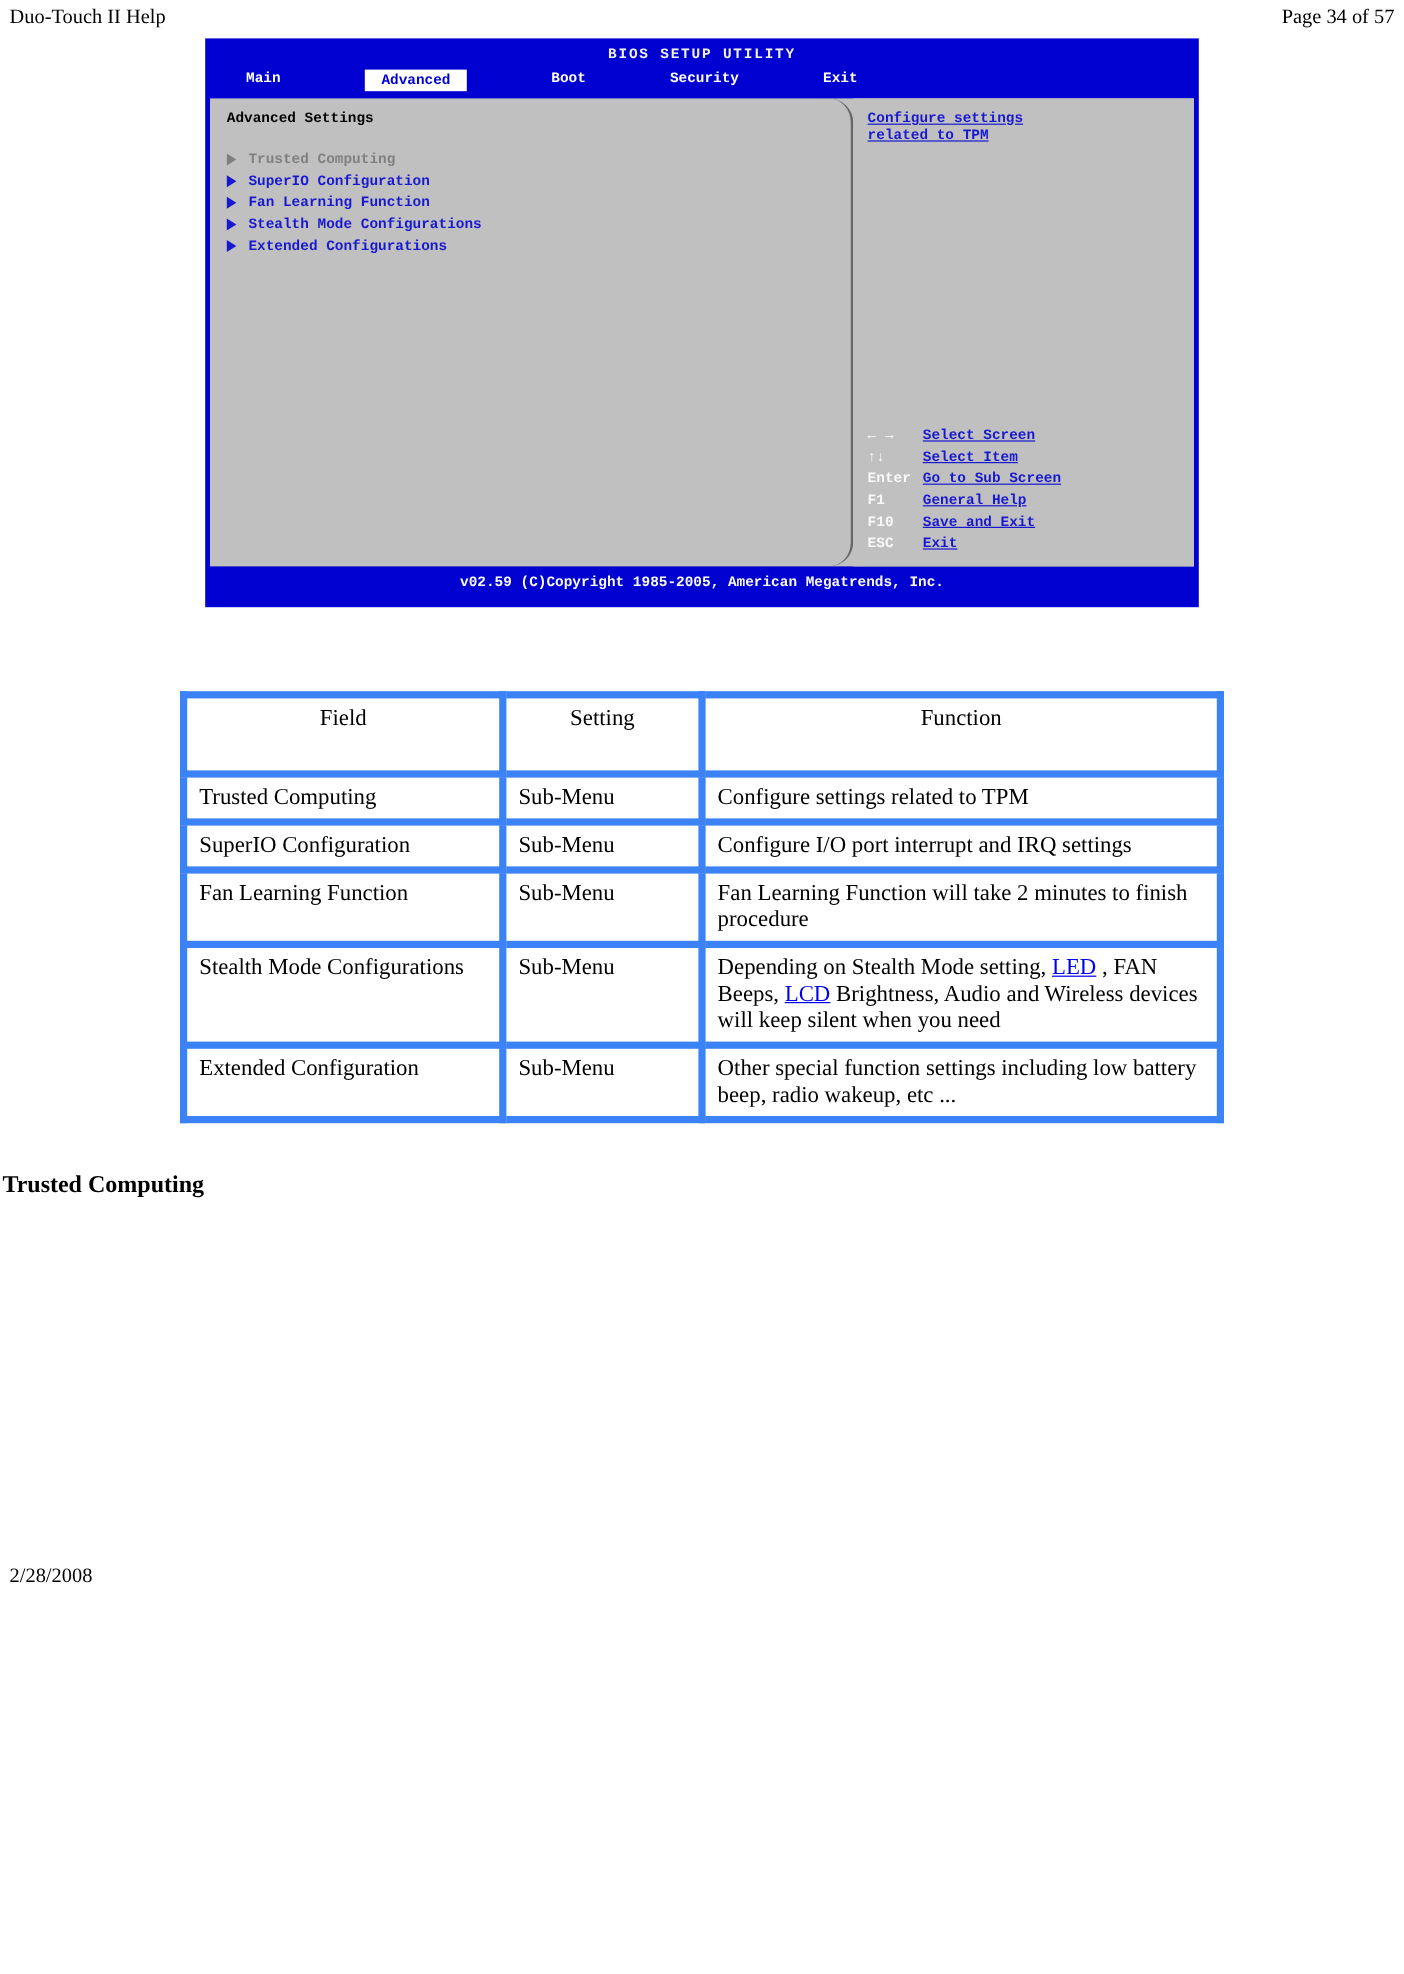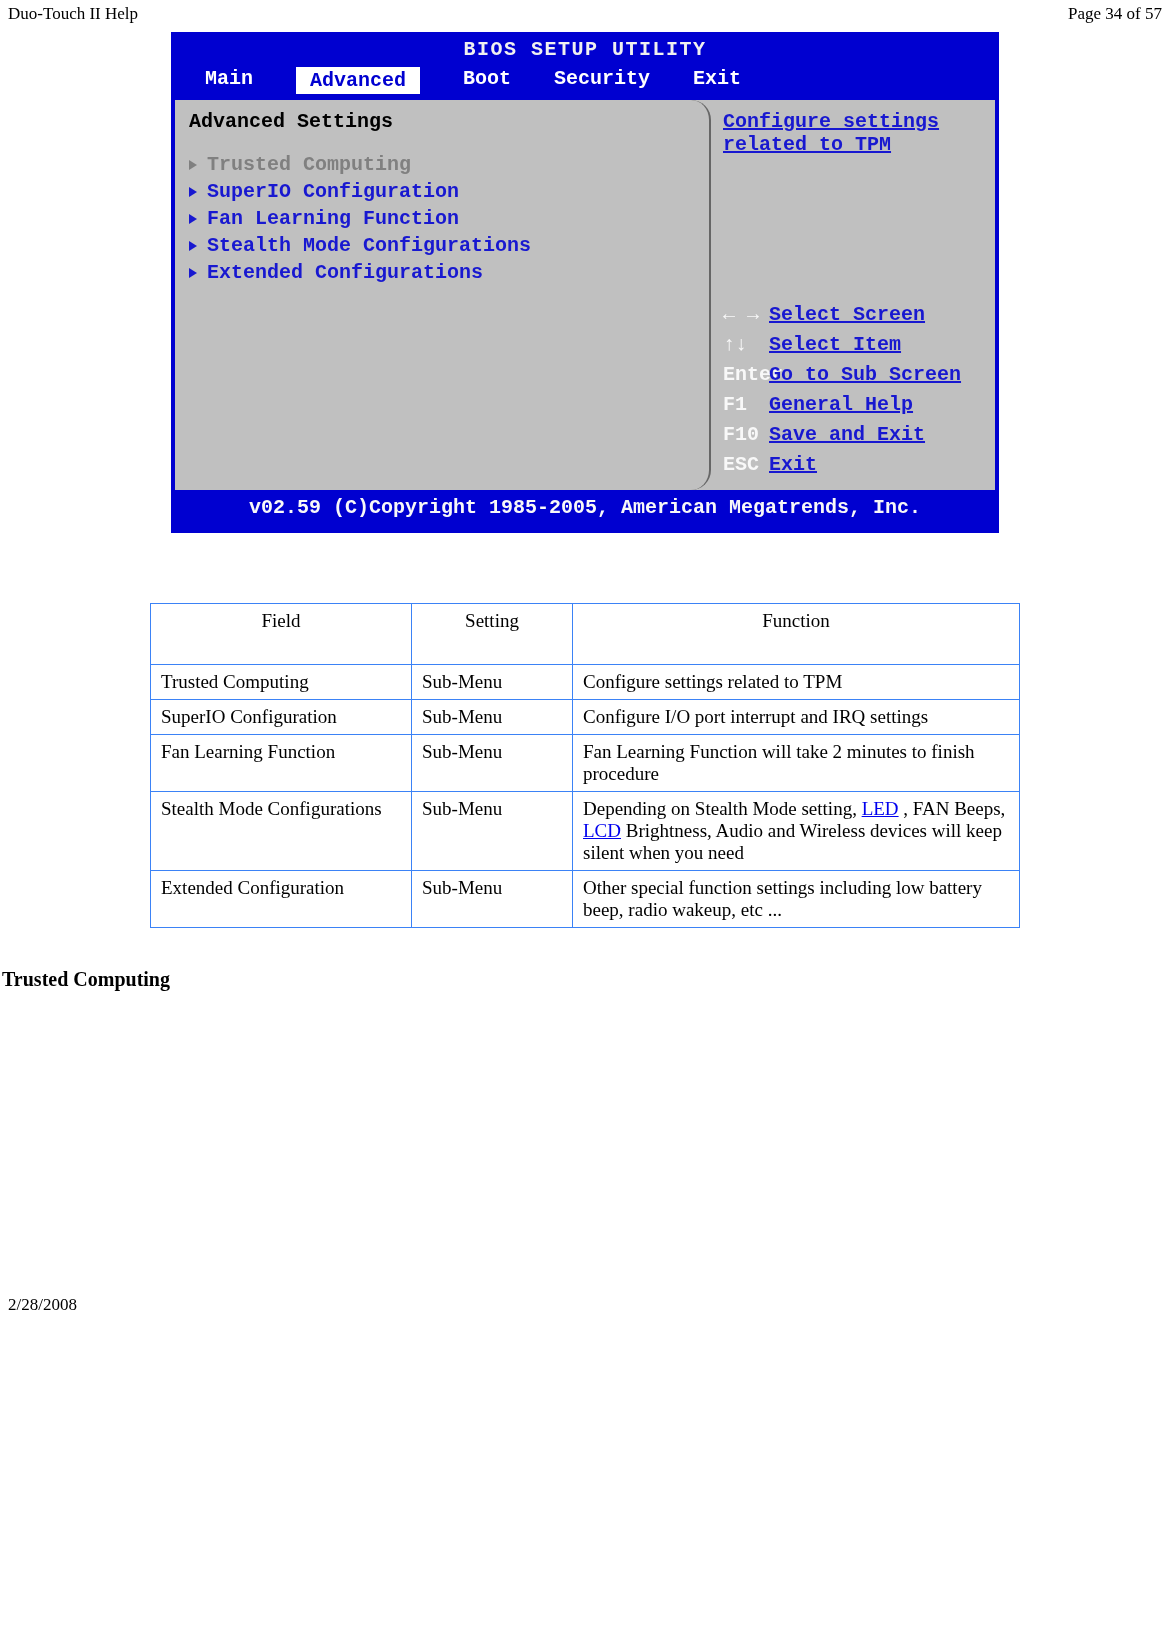--- a/index.html
+++ b/index.html
@@ -26,33 +26,33 @@
   .bios-wrap {
     display: flex;
     justify-content: center;
     margin-top: 4px;
   }
   .bios {
     width: 820px;
     background: #0000d0;
     color: #fff;
     font-family: "Courier New", monospace;
-    font-size: 20px;
+    font-size: 12px;
     font-weight: bold;
     padding: 4px;
   }
   .bios-title {
     text-align: center;
     color: #f0f0f0;
     padding: 2px 0;
     letter-spacing: 1.5px;
   }
   .bios-tabs {
     display: flex;
-    gap: 43px;
+    gap: 70px;
     padding: 4px 30px 6px;
   }
   .bios-tab {
     color: #78b8ff;
   }
   .bios-tab.inactive {
     color: #ffffff;
   }
   .bios-tab.active {
     background: #ffffff;
@@ -117,21 +117,21 @@
     justify-content: center;
     margin-top: 70px;
   }
   table.fields {
     border-collapse: collapse;
     width: 870px;
     font-family: "Times New Roman", serif;
     font-size: 19px;
   }
   table.fields th, table.fields td {
-    border: 1px solid #3b82f6;
+    border: 6px solid #3b82f6;
     text-align: left;
     vertical-align: top;
     padding: 6px 10px;
     font-weight: normal;
   }
   table.fields th {
     text-align: center;
     height: 48px;
     vertical-align: top;
   }

